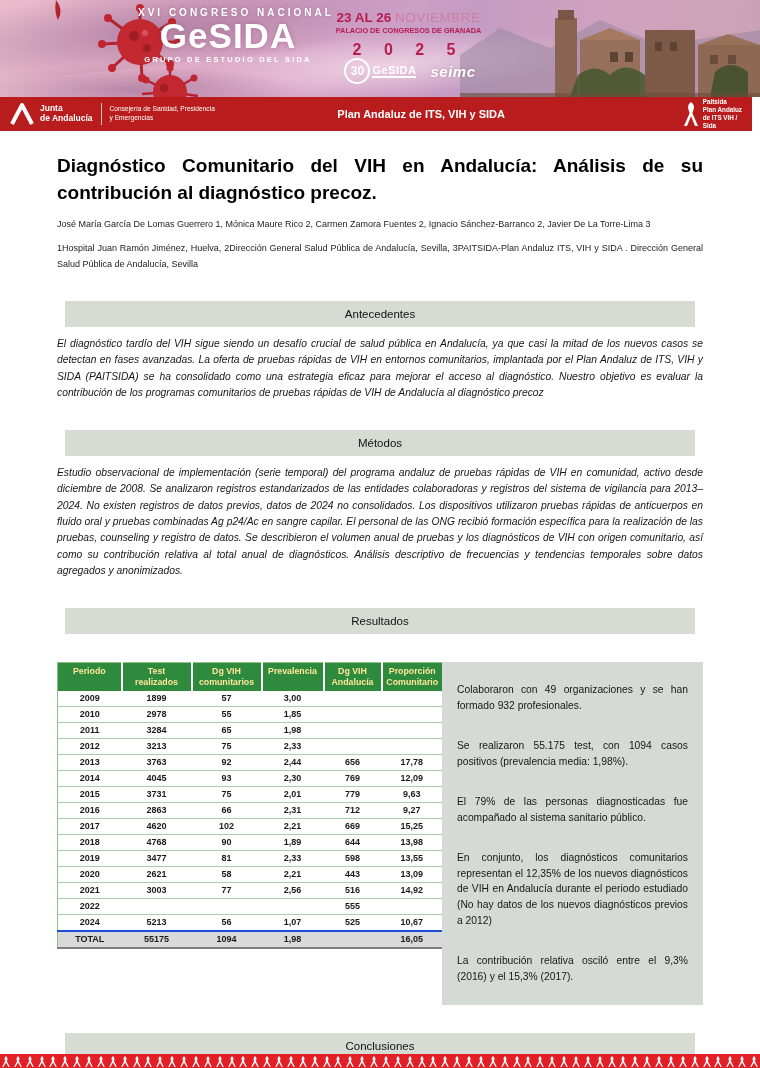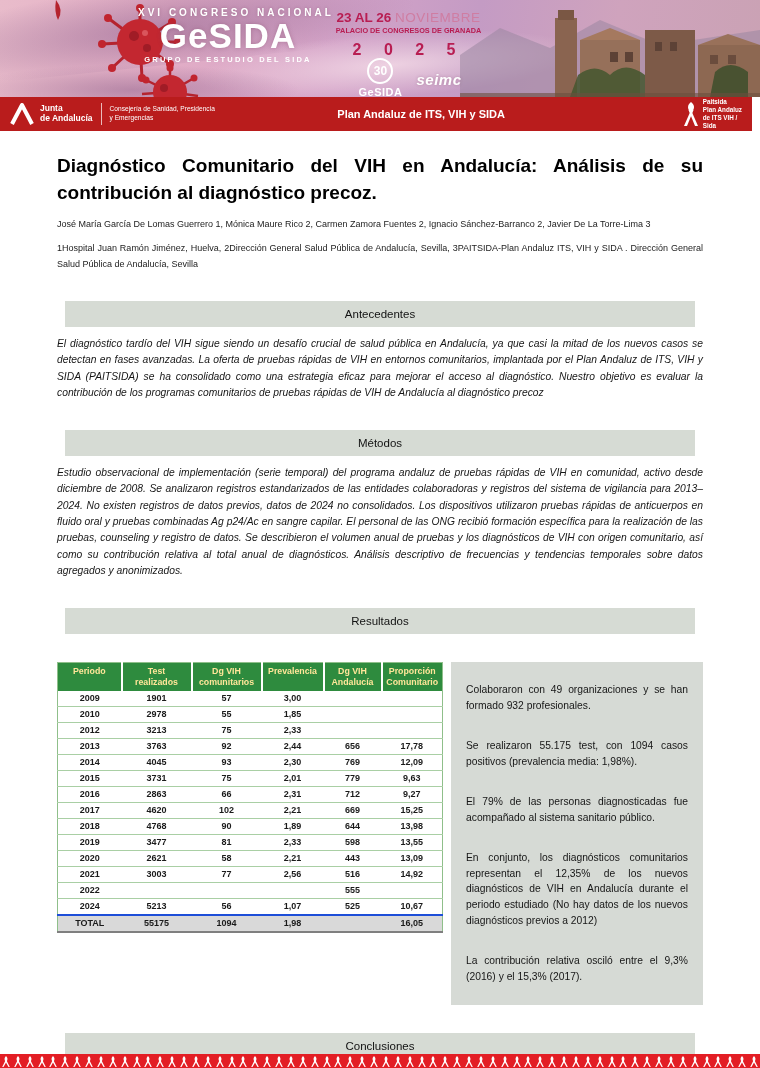--- a/index.html
+++ b/index.html
@@ -20,21 +20,21 @@
   .congress-line { font-size:10px; font-weight:700; letter-spacing:3px; white-space:nowrap; text-shadow:0 0 3px rgba(120,60,90,.4); }
   .gesida-logo { font-size:35px; font-weight:700; letter-spacing:1px; line-height:1.05; text-shadow:0 0 4px rgba(120,60,90,.35); }
   .gesida-sub { font-size:7.5px; font-weight:700; letter-spacing:2.2px; white-space:nowrap; }
   .dates-block { position:absolute; left:326px; top:10px; width:165px; text-align:center; z-index:5; }
   .dates-line { font-size:13.5px; white-space:nowrap; }
   .dates-bold { color:#b81d52; font-weight:700; }
   .dates-rest { color:#cf7da2; font-weight:400; letter-spacing:.5px; }
   .venue-line { font-size:7.3px; font-weight:700; color:#b81d52; margin-top:1px; white-space:nowrap; }
   .year-line { font-size:16px; font-weight:700; color:#b81d52; letter-spacing:9px; margin-top:6px; }
   .logos-row { position:absolute; left:330px; top:58px; width:160px; display:flex; align-items:center; justify-content:center; gap:14px; z-index:5; color:#fff; }
-  .logo30 { display:flex; align-items:center; gap:2px;flex-direction:column; }
+  .logo30 { display:flex; align-items:center; gap:2px; }
   .logo30-circle { width:26px; height:26px; border:2px solid #fff; border-radius:50%; display:flex; align-items:center; justify-content:center; font-size:12px; font-weight:700; }
   .logo30-word { font-size:11px; font-weight:700; letter-spacing:.5px; border-bottom:2px solid #fff; }
   .seimc-word { font-size:15px; font-weight:700; font-style:italic; letter-spacing:.5px; text-shadow:0 0 3px rgba(120,60,90,.35); }
   .alhambra { position:absolute; right:0; top:0; z-index:2; }
   .virus { position:absolute; left:50px; top:0; z-index:4; }
 
   
   .orgbar { position:relative; width:752px; height:34px; background:#b91c1c; display:flex; align-items:center; padding:0 10px; color:#fff; z-index:6; }
   .junta-logo { margin-right:6px; }
   .junta-name { font-size:8.5px; font-weight:700; line-height:1.15; }
@@ -47,21 +47,21 @@
   
   .content { padding:0 57px; }
   .poster-title { margin-top:22px; font-size:19px; font-weight:700; color:#000000; text-align:justify; line-height:1.4; }
   .authors { margin-top:13px; font-size:9px; color:#222; }
   .affiliations { margin-top:12px; font-size:9px; color:#222; line-height:1.75; text-align:justify; }
 
   .section-bar { margin:28px 8px 0 8px; height:26px; background:#d6dbd4; display:flex; align-items:center; justify-content:center;
                  font-size:11.5px; color:#121212; }
   .para { margin-top:9px; font-size:10.3px; color:#161616; line-height:1.6; text-align:justify;font-style:italic; }
 
-  .results-cols { display:flex; margin-top:28px; gap:9px; }
+  .results-cols { display:flex; margin-top:28px; }
   .results-table-wrap { width:385px; flex:none; }
   table.data { width:385px; border-collapse:collapse; table-layout:fixed; }
   table.data th { background:#2e8b3e; color:#ffe699; font-size:8.8px; font-weight:700; line-height:1.25;
                   padding:3px 1px; border-left:2px solid #fff; vertical-align:top; }
   table.data th:first-child { border-left:none; }
   table.data td { font-size:9px; font-weight:700; color:#1a1a1a; text-align:center; padding:2.5px 1px;
                   border-bottom:1px solid #a9cfa4; }
   table.data { border:1px solid #8fbf8a; }
   table.data tr.total td { background:#d9d9d9; border-top:2px solid #1d4ed8; border-bottom:2px solid #7f7f7f; }
   table.data col.c1{width:64px} table.data col.c2{width:70px} table.data col.c3{width:70px}
@@ -246,31 +246,39 @@
               </th>
               <th>
                 <div>Proporción</div>
                 <div>Comunitario</div>
               </th>
             </tr>
           </thead>
         <tbody>
             <tr>
               <td>2009</td>
-              <td>1901</td>
+              <td>1899</td>
               <td>57</td>
               <td>3,00</td>
               <td>&nbsp;</td>
               <td>&nbsp;</td>
             </tr>
             <tr>
               <td>2010</td>
               <td>2978</td>
               <td>55</td>
               <td>1,85</td>
+              <td>&nbsp;</td>
+              <td>&nbsp;</td>
+            </tr>
+            <tr>
+              <td>2011</td>
+              <td>3284</td>
+              <td>65</td>
+              <td>1,98</td>
               <td>&nbsp;</td>
               <td>&nbsp;</td>
             </tr>
             <tr>
               <td>2012</td>
               <td>3213</td>
               <td>75</td>
               <td>2,33</td>
               <td>&nbsp;</td>
               <td>&nbsp;</td>

